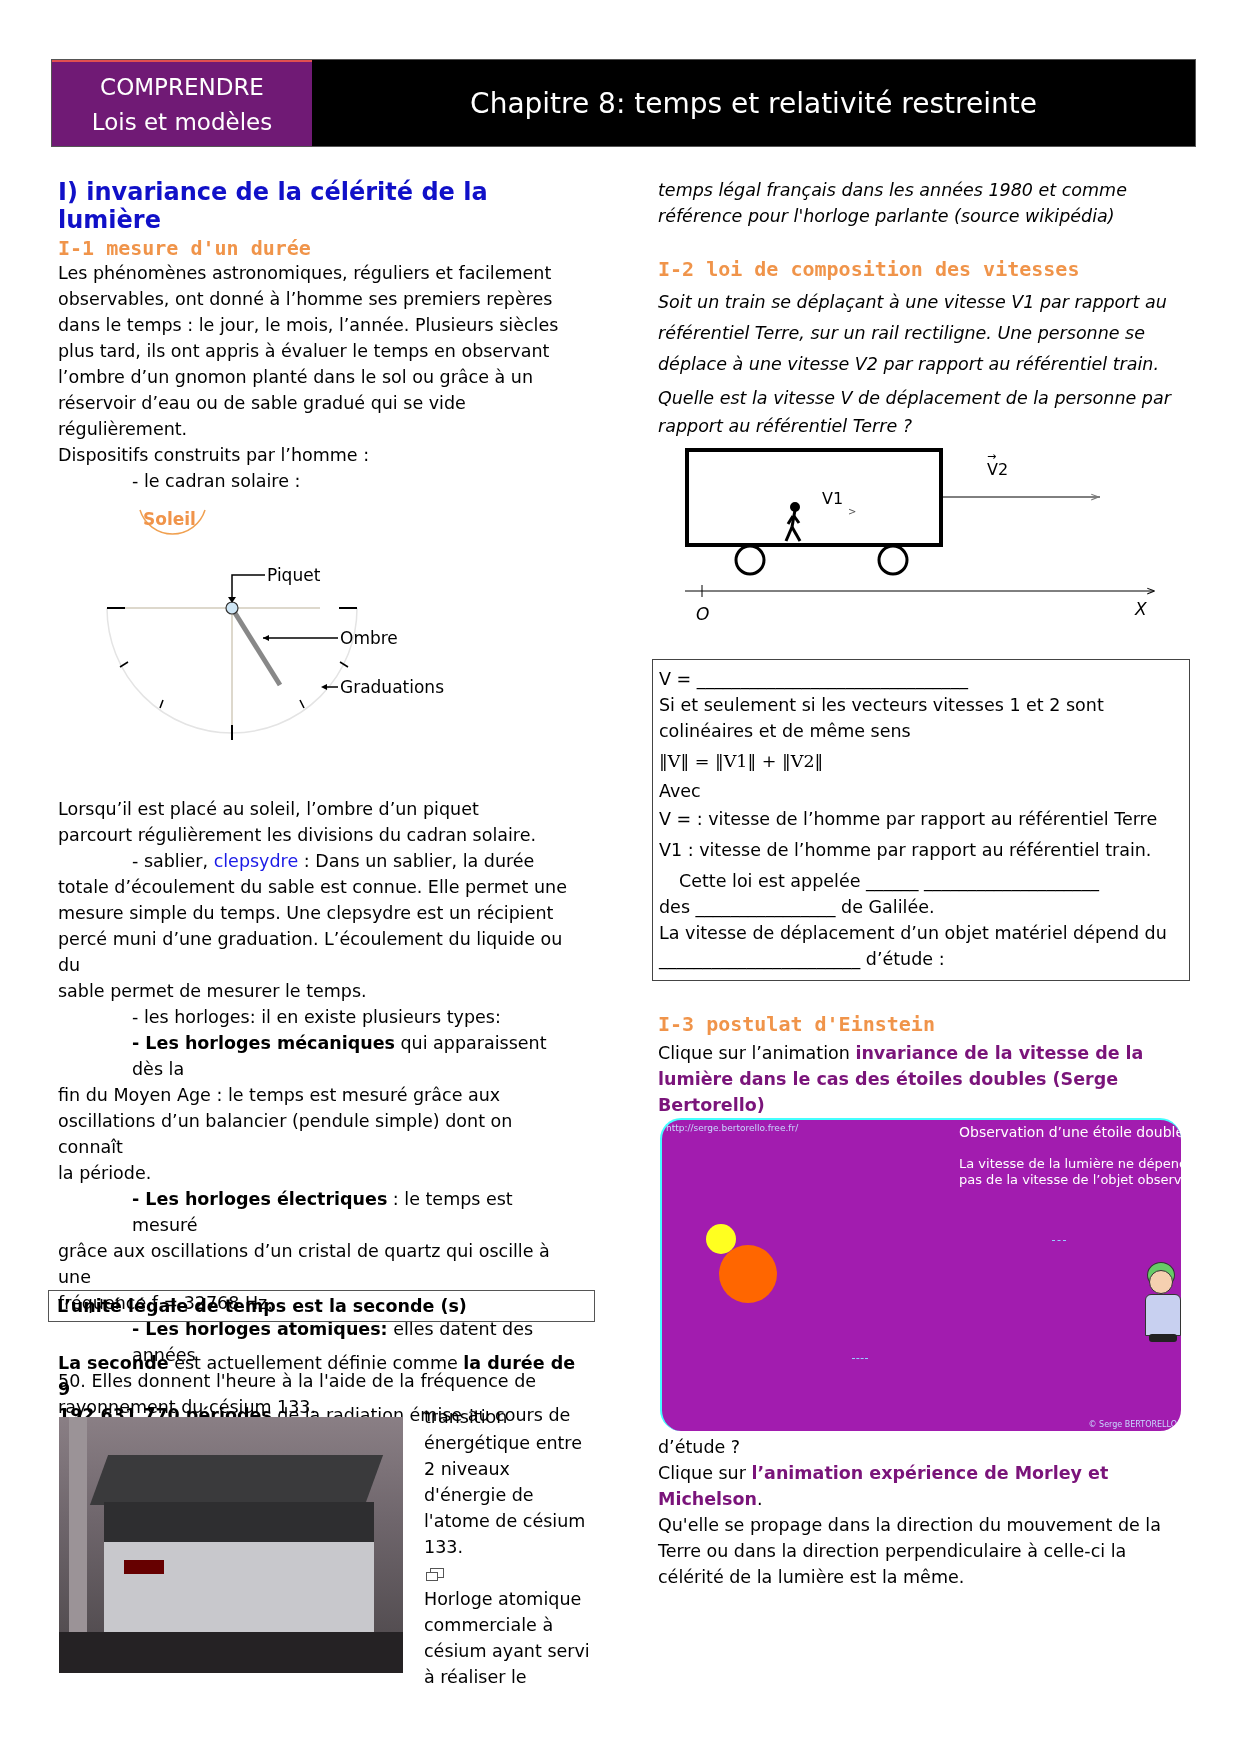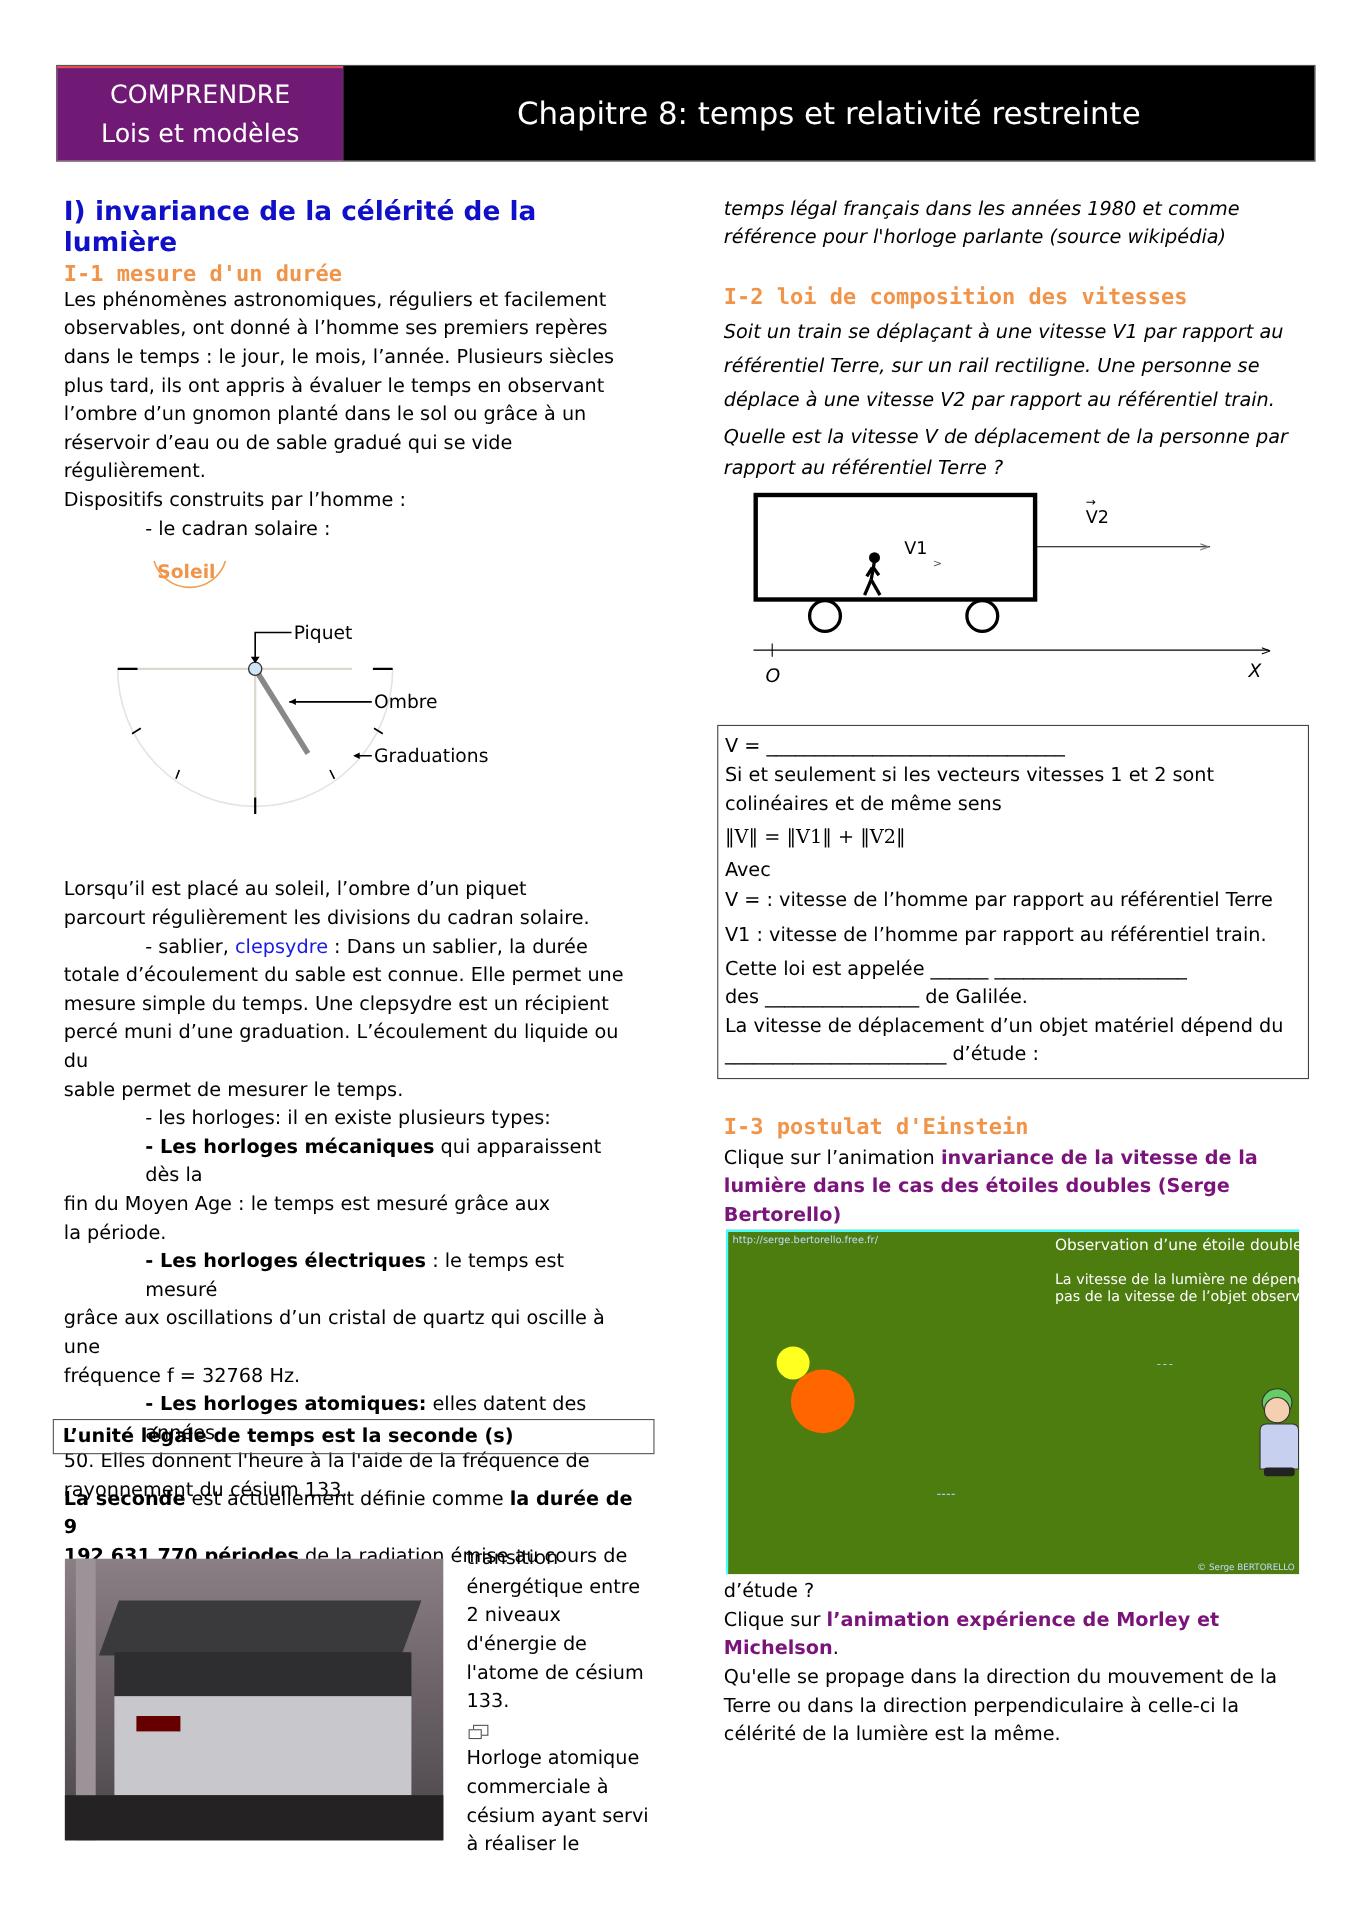--- a/index.html
+++ b/index.html
@@ -76,20 +76,21 @@
   <div>Lorsqu’il est placé au soleil, l’ombre d’un piquet</div>
   <div>parcourt régulièrement les divisions du cadran solaire.</div>
   <div class="indent"><span>- sablier, </span><span class="link-blue">clepsydre</span><span> :   Dans un sablier, la durée</span></div>
   <div>totale d’écoulement du sable est connue.   Elle permet une</div>
   <div>mesure simple du temps. Une clepsydre est un   récipient</div>
   <div>percé muni d’une graduation. L’écoulement du liquide  ou du</div>
   <div>sable permet de mesurer le temps.</div>
   <div class="indent">- les horloges: il en existe plusieurs types:</div>
   <div class="indent"><b>- Les horloges mécaniques</b><span> qui apparaissent dès la</span></div>
   <div>fin du Moyen Age : le temps est mesuré grâce aux</div>
+  <div>oscillations d’un balancier (pendule simple) dont on connaît</div>
   <div>la période.</div>
   <div class="indent"><b>- Les horloges électriques</b><span> : le temps est mesuré</span></div>
   <div>grâce aux oscillations d’un cristal de quartz qui oscille à une</div>
   <div>fréquence f = 32768 Hz.</div>
   <div class="indent"><b>- Les horloges atomiques:</b><span> elles datent des années</span></div>
   <div>50. Elles donnent l'heure à la l'aide de la fréquence de</div>
   <div>rayonnement du césium 133.</div>
 </div>
 
 <div class="abs box txt" style="left:48px; top:1290px; width:547px; height:32px; padding:2px 8px; font-weight:bold; border-color:#555;">L’unité légale de temps est la seconde (s)</div>
@@ -167,33 +168,33 @@
 </svg>
 
 <div class="abs box txt" style="left:652px; top:659px; width:538px; height:322px; padding:6px 6px; line-height:26px; border-color:#444;">
   <div>V = _______________________________</div>
   <div>Si et seulement si les vecteurs vitesses 1 et 2 sont</div>
   <div>colinéaires et de même sens</div>
   <div style="font-family:'DejaVu Serif', serif; margin:4px 0;">‖V‖ = ‖V1‖ + ‖V2‖</div>
   <div>Avec</div>
   <div style="line-height:31px;">V = : vitesse de l’homme par rapport au référentiel Terre</div>
   <div style="line-height:31px;">V1  : vitesse de l’homme par rapport au référentiel train.</div>
-  <div style="margin-top:2px;">Cette loi est appelée ______ ____________________</div>
+  <div style="margin-top:2px;margin-left:20px;">Cette loi est appelée ______ ____________________</div>
   <div>des ________________ de Galilée.</div>
   <div>La vitesse de déplacement d’un objet matériel dépend du</div>
   <div>_______________________ d’étude :</div>
 </div>
 
 <div class="abs h2" style="left:658px; top:1012px;">I-3 postulat d'Einstein</div>
 
 <div class="abs txt" style="left:658px; top:1040px; width:520px;">
   <span>Clique sur l’animation </span><span class="purple">invariance de la vitesse de la lumière dans le cas des étoiles doubles (Serge Bertorello)</span>
 </div>
 
-<div class="abs" style="left:660px; top:1118px; width:521px; height:313px; background:#4d7c0f; border-left:2px solid #4ff; border-top:2px solid #4ff; box-sizing:border-box; overflow:hidden;">
+<div class="abs" style="left:660px; top:1118px; width:521px; height:313px; background:#a21caf; border-left:2px solid #4ff; border-top:2px solid #4ff; box-sizing:border-box; overflow:hidden;border-radius:21px;">
   <div style="position:absolute; left:4px; top:3px; color:#c8d8ff; font-size:9px;">http://serge.bertorello.free.fr/</div>
   <div style="position:absolute; left:297px; top:4px; color:#fff; font-size:14px; white-space:nowrap;">Observation d’une étoile double</div>
   <div style="position:absolute; left:297px; top:36px; color:#fff; font-size:13px; white-space:nowrap;">La vitesse de la lumière ne dépend</div>
   <div style="position:absolute; left:297px; top:52px; color:#fff; font-size:13px; white-space:nowrap;">pas de la vitesse de l’objet observé</div>
   <div style="position:absolute; left:44px; top:104px; width:30px; height:30px; border-radius:50%; background:#ffff20;"></div>
   <div style="position:absolute; left:57px; top:125px; width:58px; height:58px; border-radius:50%; background:#ff6600;"></div>
   <div style="position:absolute; left:390px; top:116px; width:14px; height:4px; border-bottom:1px dashed #9cf;"></div>
   <div style="position:absolute; left:190px; top:234px; width:16px; height:4px; border-bottom:1px dashed #9cf;"></div>
   <div style="position:absolute; left:475px; top:140px; width:44px; height:90px;">
     <div style="position:absolute; left:10px; top:2px; width:26px; height:24px; border-radius:50%; background:#6c6; border:1px solid #333;"></div>

